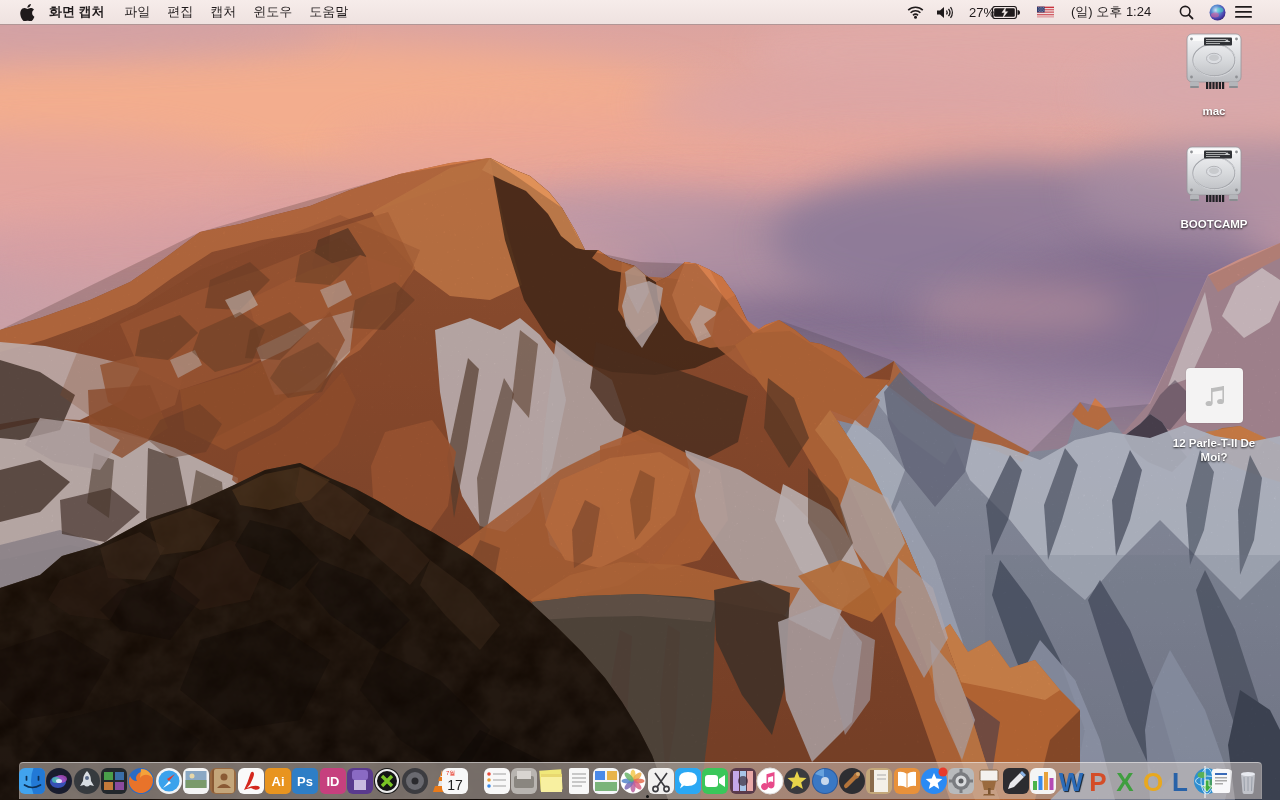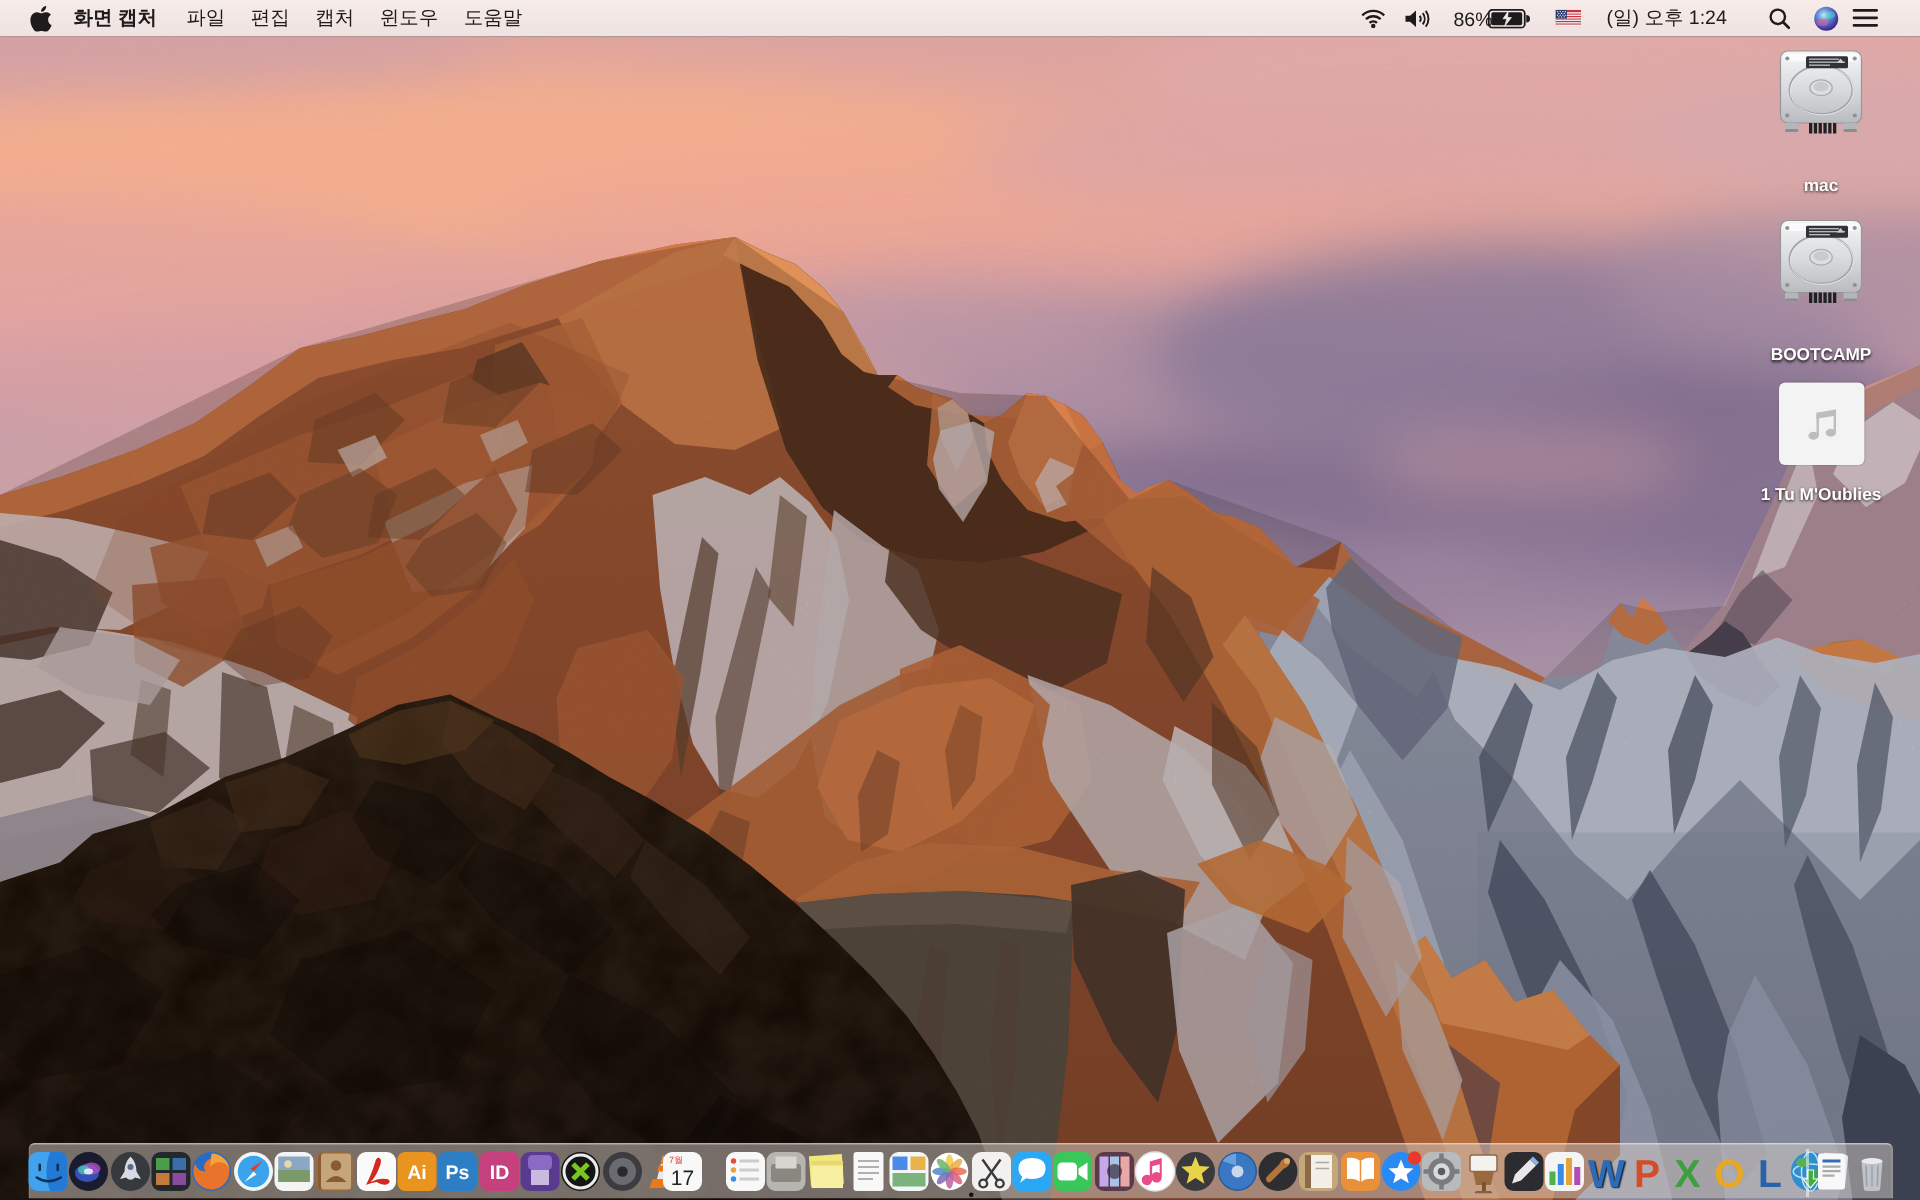--- a/index.html
+++ b/index.html
@@ -11,21 +11,21 @@
     background:linear-gradient(#f6ecea,#efe2e0);
     border-bottom:1px solid rgba(120,80,80,0.55);
     display:flex;align-items:center;font-size:13px;color:#1f1a1b;}
   .mitem{margin:0 8.5px;white-space:nowrap;}
   #appname{font-weight:bold;margin:0 11px 0 14px;}
   #mright{position:absolute;left:0;top:0;width:1280px;height:24px;}
   .ra{position:absolute;top:0;height:24px;display:flex;align-items:center;}
   
   .dicon{position:absolute;width:104px;text-align:center;z-index:5;}
   .dlabel{color:#fff;font-size:11.5px;font-weight:bold;line-height:14px;
-    text-shadow:0 1px 2px rgba(0,0,0,0.85);margin-top:18px;}
+    text-shadow:0 1px 2px rgba(0,0,0,0.85);margin-top:6px;}
   .musicbox+.dlabel{margin-top:13px;}
   .musicbox{width:57px;height:55px;margin:0 auto;background:#f4f3f3;border-radius:4px;
     box-shadow:0 0 1px rgba(0,0,0,0.3);display:flex;align-items:center;justify-content:center;}
   
   #dock{position:absolute;left:19px;top:762px;width:1243px;height:37px;z-index:20;
     box-sizing:border-box;
     background:rgba(215,206,200,0.5);border-radius:4px 4px 0 0;
     border-top:1px solid rgba(255,255,255,0.45);
     border-left:1px solid rgba(255,255,255,0.12);
     border-right:1px solid rgba(255,255,255,0.12);}
@@ -265,21 +265,21 @@
 <span class="ra" style="left:936px">
           <svg width="18" height="13" viewBox="0 0 18 13">
             <path d="M1 4.5 h3 l4-3.5 v11 l-4-3.5 h-3z" fill="#1f1a1b"></path>
             <g fill="none" stroke="#1f1a1b" stroke-width="1.3">
               <path d="M10.5 4.5 a3.5 3.5 0 0 1 0 4"></path>
               <path d="M12.5 2.8 a6 6 0 0 1 0 7.4"></path>
               <path d="M14.5 1.2 a8.6 8.6 0 0 1 0 10.6"></path>
             </g>
           </svg>
         </span>
-<span class="ra" style="left:969px">86%</span>
+<span class="ra" style="left:969px">27%</span>
 <span class="ra" style="left:992px">
           <svg width="28" height="13" viewBox="0 0 28 13">
             <rect x="0.5" y="0.5" width="24" height="12" rx="2.5" fill="none" stroke="#1f1a1b" stroke-width="1.2"></rect>
             <rect x="2.2" y="2.2" width="20.6" height="8.6" rx="1.2" fill="#1f1a1b"></rect>
             <path d="M25.5 4 a2.5 2.5 0 0 1 0 5z" fill="#1f1a1b"></path>
             <path d="M13.5 1.5 l-3.5 5 h2.6 l-1.5 5 4.5-5.8 h-2.6z" fill="#f4ece9" stroke="#f4ece9" stroke-width="0.5"></path>
           </svg>
         </span>
 <span class="ra" style="left:1037px">
           <svg width="17" height="12" viewBox="0 0 19 12">
@@ -432,33 +432,33 @@
           <rect x="22" y="52" width="2.2" height="7"></rect>
           <rect x="25.2" y="52" width="2.2" height="7"></rect>
           <rect x="28.4" y="52" width="2.2" height="7"></rect>
           <rect x="31.6" y="52" width="2.2" height="7"></rect>
           <rect x="34.8" y="52" width="2.2" height="7"></rect>
           <rect x="38" y="52" width="2.2" height="7"></rect>
         </g>
       </svg>
   <div class="dlabel">BOOTCAMP</div>
 </div>
-<div class="dicon" style="left:1162px;top:255px">
+<div class="dicon" style="left:1162px;top:368px">
   <div class="musicbox">
         <svg width="26" height="26" viewBox="0 0 26 26">
           <g fill="#bdbdbd">
             <ellipse cx="8" cy="20.5" rx="3.4" ry="2.6"></ellipse>
             <ellipse cx="19.5" cy="18.5" rx="3.4" ry="2.6"></ellipse>
             <rect x="10" y="5.2" width="1.6" height="15.3"></rect>
             <rect x="21.4" y="3.2" width="1.6" height="15.3"></rect>
             <path d="M10 5.2 L23 3.0 L23 7.0 L10 9.2z"></path>
           </g>
         </svg>
       </div>
-  <div class="dlabel">1 Tu M'Oublies</div>
+  <div class="dlabel">12 Parle-T-Il De<br>Moi?</div>
 </div>
 
 <div id="dock">
       <div class="dk" style="left:17.0px;"><svg width="30" height="30" viewBox="0 0 30 30">
           <rect x="2" y="2" width="26" height="26" rx="6" fill="#41a3ee"></rect>
           <path d="M16.5 2 h5.5 q6 0 6 6 v14 q0 6 -6 6 h-5.5 q-2.5-6-2.5-13 t2.5-13z" fill="#2279d6"></path>
           <g stroke="#0d3055" stroke-width="1.7" fill="none" stroke-linecap="round">
             <path d="M9.5 10.5 v3.5"></path>
             <path d="M21.5 10.5 v3.5"></path>
             <path d="M7.5 19 q7.5 5 16 0"></path>

